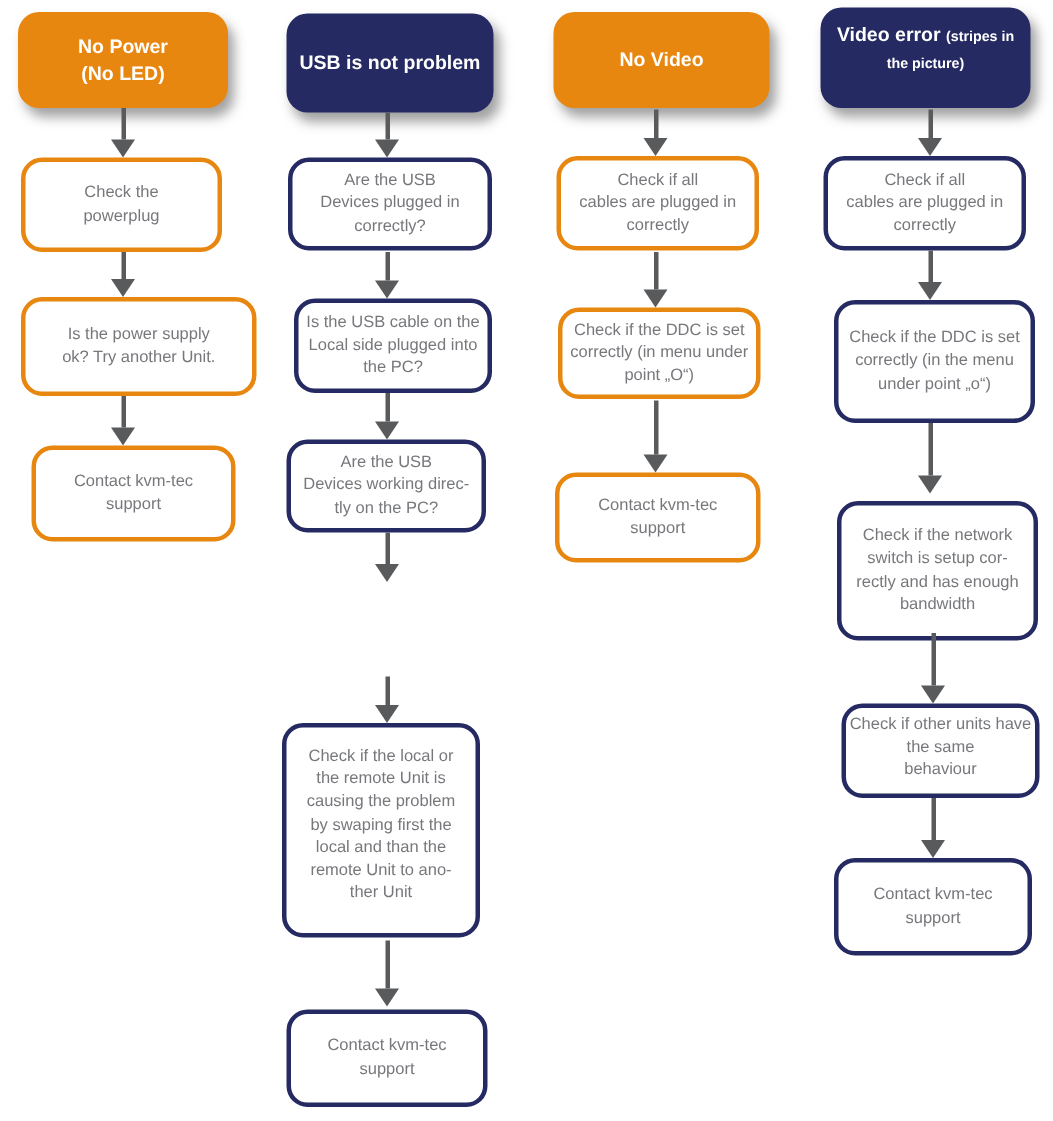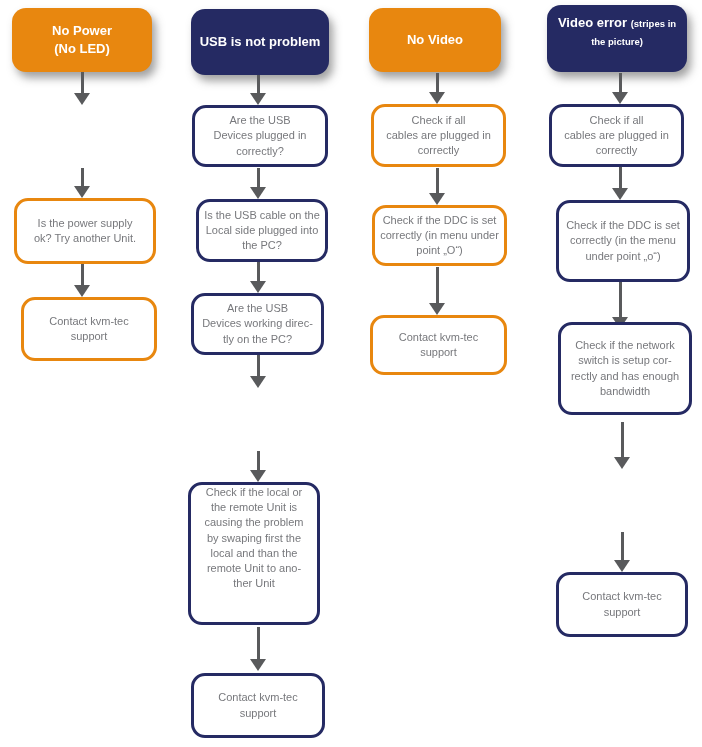--- a/index.html
+++ b/index.html
@@ -51,25 +51,29 @@
 <div class="stage">
 
   <div class="node header orange pre" style="left:12px;top:8px;width:140px;height:64px">
     <span class="label">No Power
 (No LED)</span>
   </div>
   <div class="arrow" style="left:74px;top:72px;height:33px">
       <i class="shaft"></i>
       <i class="head"></i>
     </div>
+  <div class="node step orange pre" style="left:14px;top:105px;width:134px;height:63px">
+    <span class="label">Check the
+powerplug</span>
+  </div>
   <div class="arrow" style="left:74px;top:168px;height:30px">
       <i class="shaft"></i>
       <i class="head"></i>
     </div>
-  <div class="node step orange pre" style="left:14px;top:198px;width:142px;height:66px">
+  <div class="node step orange pre" style="left:14px;top:198px;width:157px;height:66px">
     <span class="label">Is the power supply
 ok? Try another Unit.</span>
   </div>
   <div class="arrow" style="left:74px;top:264px;height:33px">
       <i class="shaft"></i>
       <i class="head"></i>
     </div>
   <div class="node step orange pre" style="left:21px;top:297px;width:136px;height:64px">
     <span class="label">Contact kvm-tec
 support</span>
@@ -106,39 +110,39 @@
 tly on the PC?</span>
   </div>
   <div class="arrow" style="left:250px;top:355px;height:33px">
       <i class="shaft"></i>
       <i class="head"></i>
     </div>
   <div class="arrow" style="left:250px;top:451px;height:31px">
       <i class="shaft"></i>
       <i class="head"></i>
     </div>
-  <div class="node step navy pre align-top" style="left:188px;top:482px;width:132px;height:143px;">
+  <div class="node step navy pre align-top" style="left:188px;top:482px;width:132px;height:143px;padding-top:12px">
     <span class="label">Check if the local or
 the remote Unit is
 causing the problem
 by swaping first the
 local and than the
 remote Unit to ano-
 ther Unit</span>
   </div>
   <div class="arrow" style="left:250px;top:627px;height:44px">
       <i class="shaft"></i>
       <i class="head"></i>
     </div>
   <div class="node step navy pre" style="left:191px;top:673px;width:134px;height:65px">
     <span class="label">Contact kvm-tec
 support</span>
   </div>
 
-  <div class="node header orange pre" style="left:369px;top:8px;width:132px;height:64px">
+  <div class="node header orange pre" style="left:369px;top:8px;width:144px;height:64px">
     <span class="label">No Video</span>
   </div>
   <div class="arrow" style="left:429px;top:73px;height:31px">
       <i class="shaft"></i>
       <i class="head"></i>
     </div>
   <div class="node step orange pre" style="left:371px;top:104px;width:135px;height:63px">
     <span class="label">Check if all
 cables are plugged in
 correctly</span>
@@ -179,30 +183,35 @@
     </div>
   <div class="node step navy pre" style="left:556px;top:200px;width:134px;height:82px">
     <span class="label">Check if the DDC is set
 correctly (in the menu
 under point „o“)</span>
   </div>
   <div class="arrow" style="left:612px;top:282px;height:47px">
       <i class="shaft"></i>
       <i class="head"></i>
     </div>
-  <div class="node step navy pre" style="left:558px;top:322px;width:134px;height:93px">
+  <div class="node step navy pre" style="left:558px;top:334px;width:134px;height:93px">
     <span class="label">Check if the network
 switch is setup cor-
 rectly and has enough
 bandwidth</span>
   </div>
   <div class="arrow" style="left:614px;top:422px;height:47px">
       <i class="shaft"></i>
       <i class="head"></i>
     </div>
+  <div class="node step navy pre align-top" style="left:561px;top:469px;width:132px;height:63px;padding-top:4px">
+    <span class="label">Check if other units have
+the same
+behaviour</span>
+  </div>
   <div class="arrow" style="left:614px;top:532px;height:40px">
       <i class="shaft"></i>
       <i class="head"></i>
     </div>
   <div class="node step navy pre" style="left:556px;top:572px;width:132px;height:65px">
     <span class="label">Contact kvm-tec
 support</span>
   </div>
 
 </div>

